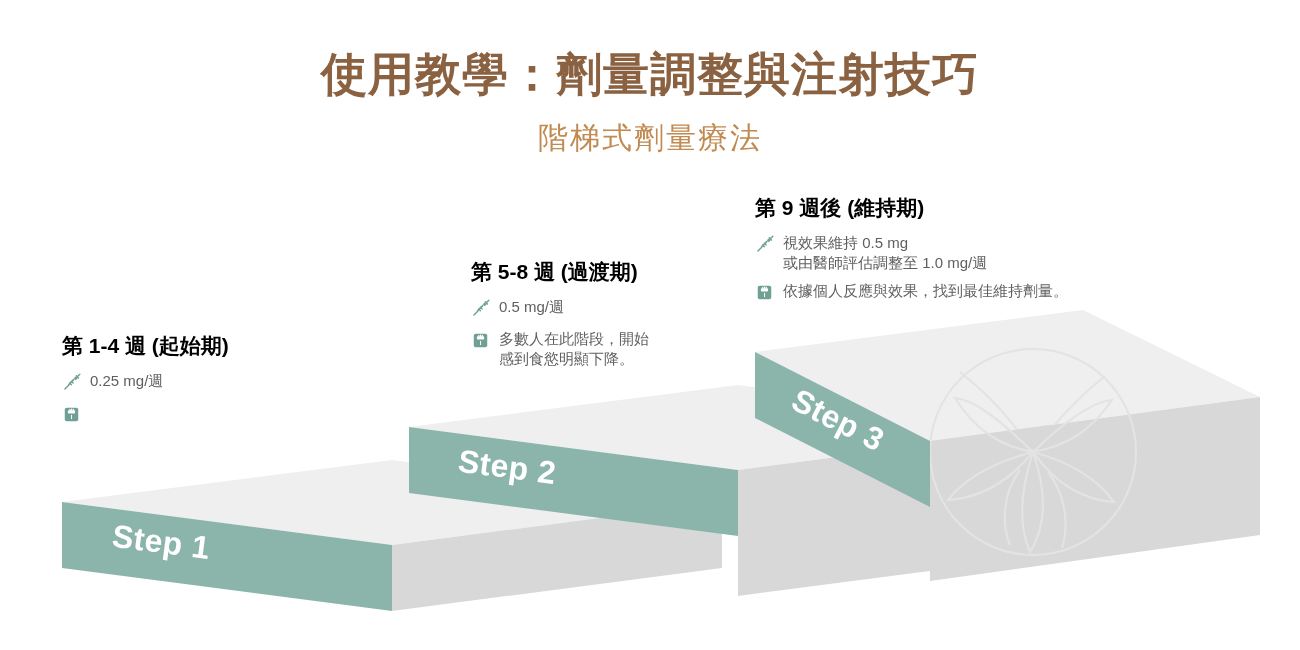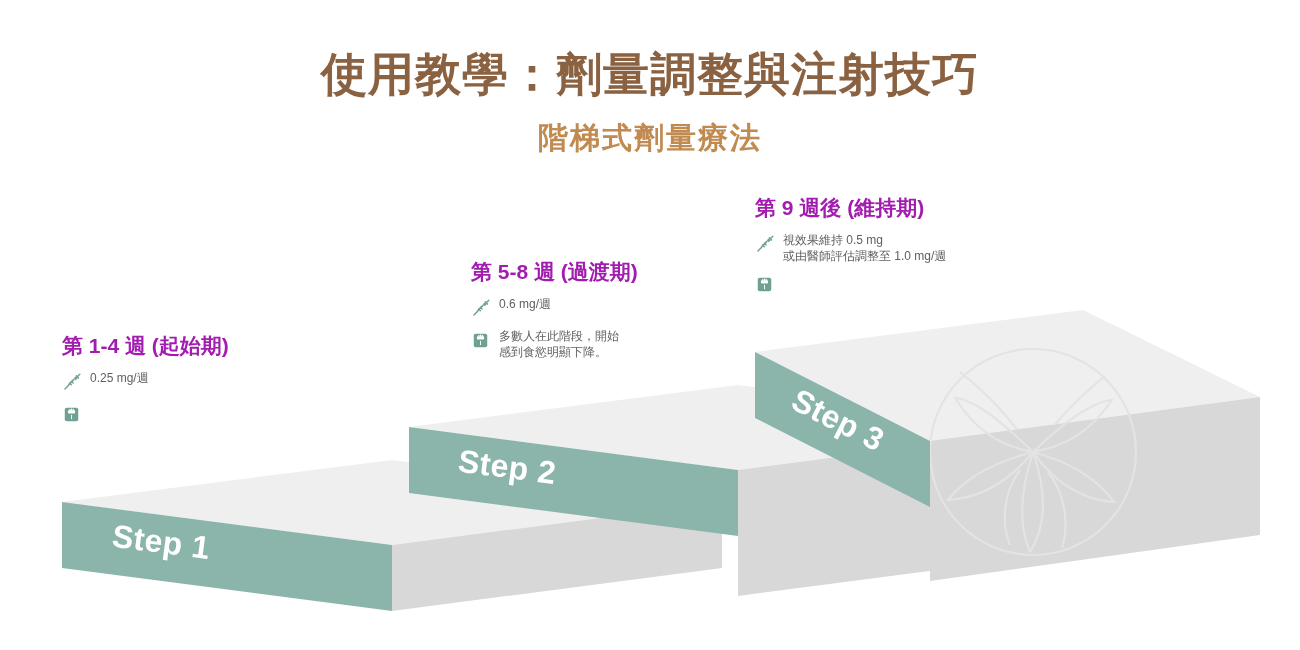--- a/index.html
+++ b/index.html
@@ -19,44 +19,44 @@
     font-weight:bold;
     font-size:46px;
     letter-spacing:1px;
     color:#8b6241;
     white-space:nowrap;
   }
   .subtitle {
     position:absolute; left:0; top:118px; width:1300px;
     text-align:center;
     font-family:"Liberation Serif", serif;
-    font-weight:bold;
+    font-weight:normal;
     font-size:30px;
     letter-spacing:2px;
     color:#c08a50;
     white-space:nowrap;
   }
 
   
   #stairs { position:absolute; left:0; top:0; width:1300px; height:650px; }
 
   
   .caption { position:absolute; }
   .cap-head {
-    font-size:21px; font-weight:bold; color:#a21caf;
+    font-size:21px; font-weight:bold; color:#000000;
     white-space:nowrap; margin-bottom:11px;
   }
   .cap-row { display:flex; align-items:flex-start; margin-bottom:9px; }
   .cap-icon {
     flex:0 0 auto; width:20px; height:22px;
     margin-right:8px; margin-top:1px;
   }
   .cap-icon svg { display:block; }
   .cap-text {
-    font-size:12px; color:#5f5f5f; line-height:1.30;
+    font-size:15px; color:#5f5f5f; line-height:1.30;
     white-space:pre-line;
   }
 
   #cap1 { left:62px;  top:332px;text-align:right; }
   #cap2 { left:425px; top:258px;margin-left:46px; }
   #cap3 { left:755px; top:194px; }
 </style>
 </head>
 <body>
 
@@ -161,21 +161,21 @@
         <svg width="20" height="20" viewBox="0 0 24 24" fill="none" stroke="#6fa093" stroke-width="1.7" stroke-linecap="round">
           <line x1="3.5" y1="20.5" x2="8" y2="16"></line>
           <path d="M8.3 16.3 L15.4 9.2 L14 7.8 L6.9 14.9 Z" fill="#6fa093" stroke="none"></path>
           <line x1="9.2" y1="13.2" x2="11.2" y2="15.2"></line>
           <line x1="11.3" y1="11.1" x2="13.3" y2="13.1"></line>
           <path d="M14.2 7.6 L16.6 5.2 L18.9 7.5 L16.5 9.9 Z" fill="#6fa093" stroke="none"></path>
           <line x1="17.2" y1="4.6" x2="19.8" y2="7.2"></line>
           <line x1="18.6" y1="5.4" x2="21.4" y2="2.6"></line>
         </svg>
       </span>
-      <span class="cap-text">0.6 mg/週</span>
+      <span class="cap-text">0.5 mg/週</span>
     </div>
     <div class="cap-row">
       <span class="cap-icon">
         <svg width="19" height="20" viewBox="0 0 24 24">
           <rect x="3.5" y="4" width="17" height="17" rx="2.4" fill="#6fa093"></rect>
           <rect x="7.5" y="7.2" width="9" height="4.2" rx="1" fill="#ffffff"></rect>
           <rect x="9.2" y="5.6" width="1.5" height="2.2" fill="#ffffff"></rect>
           <rect x="11.4" y="5.2" width="1.5" height="2.6" fill="#ffffff"></rect>
           <rect x="13.6" y="5.6" width="1.5" height="2.2" fill="#ffffff"></rect>
           <rect x="11.4" y="13.2" width="1.3" height="5.2" fill="#ffffff"></rect>
@@ -207,16 +207,17 @@
       <span class="cap-icon">
         <svg width="19" height="20" viewBox="0 0 24 24">
           <rect x="3.5" y="4" width="17" height="17" rx="2.4" fill="#6fa093"></rect>
           <rect x="7.5" y="7.2" width="9" height="4.2" rx="1" fill="#ffffff"></rect>
           <rect x="9.2" y="5.6" width="1.5" height="2.2" fill="#ffffff"></rect>
           <rect x="11.4" y="5.2" width="1.5" height="2.6" fill="#ffffff"></rect>
           <rect x="13.6" y="5.6" width="1.5" height="2.2" fill="#ffffff"></rect>
           <rect x="11.4" y="13.2" width="1.3" height="5.2" fill="#ffffff"></rect>
         </svg>
       </span>
+      <span class="cap-text">依據個人反應與效果，找到最佳維持劑量。</span>
     </div>
   </div>
 
 </div>
 
 </body></html>

